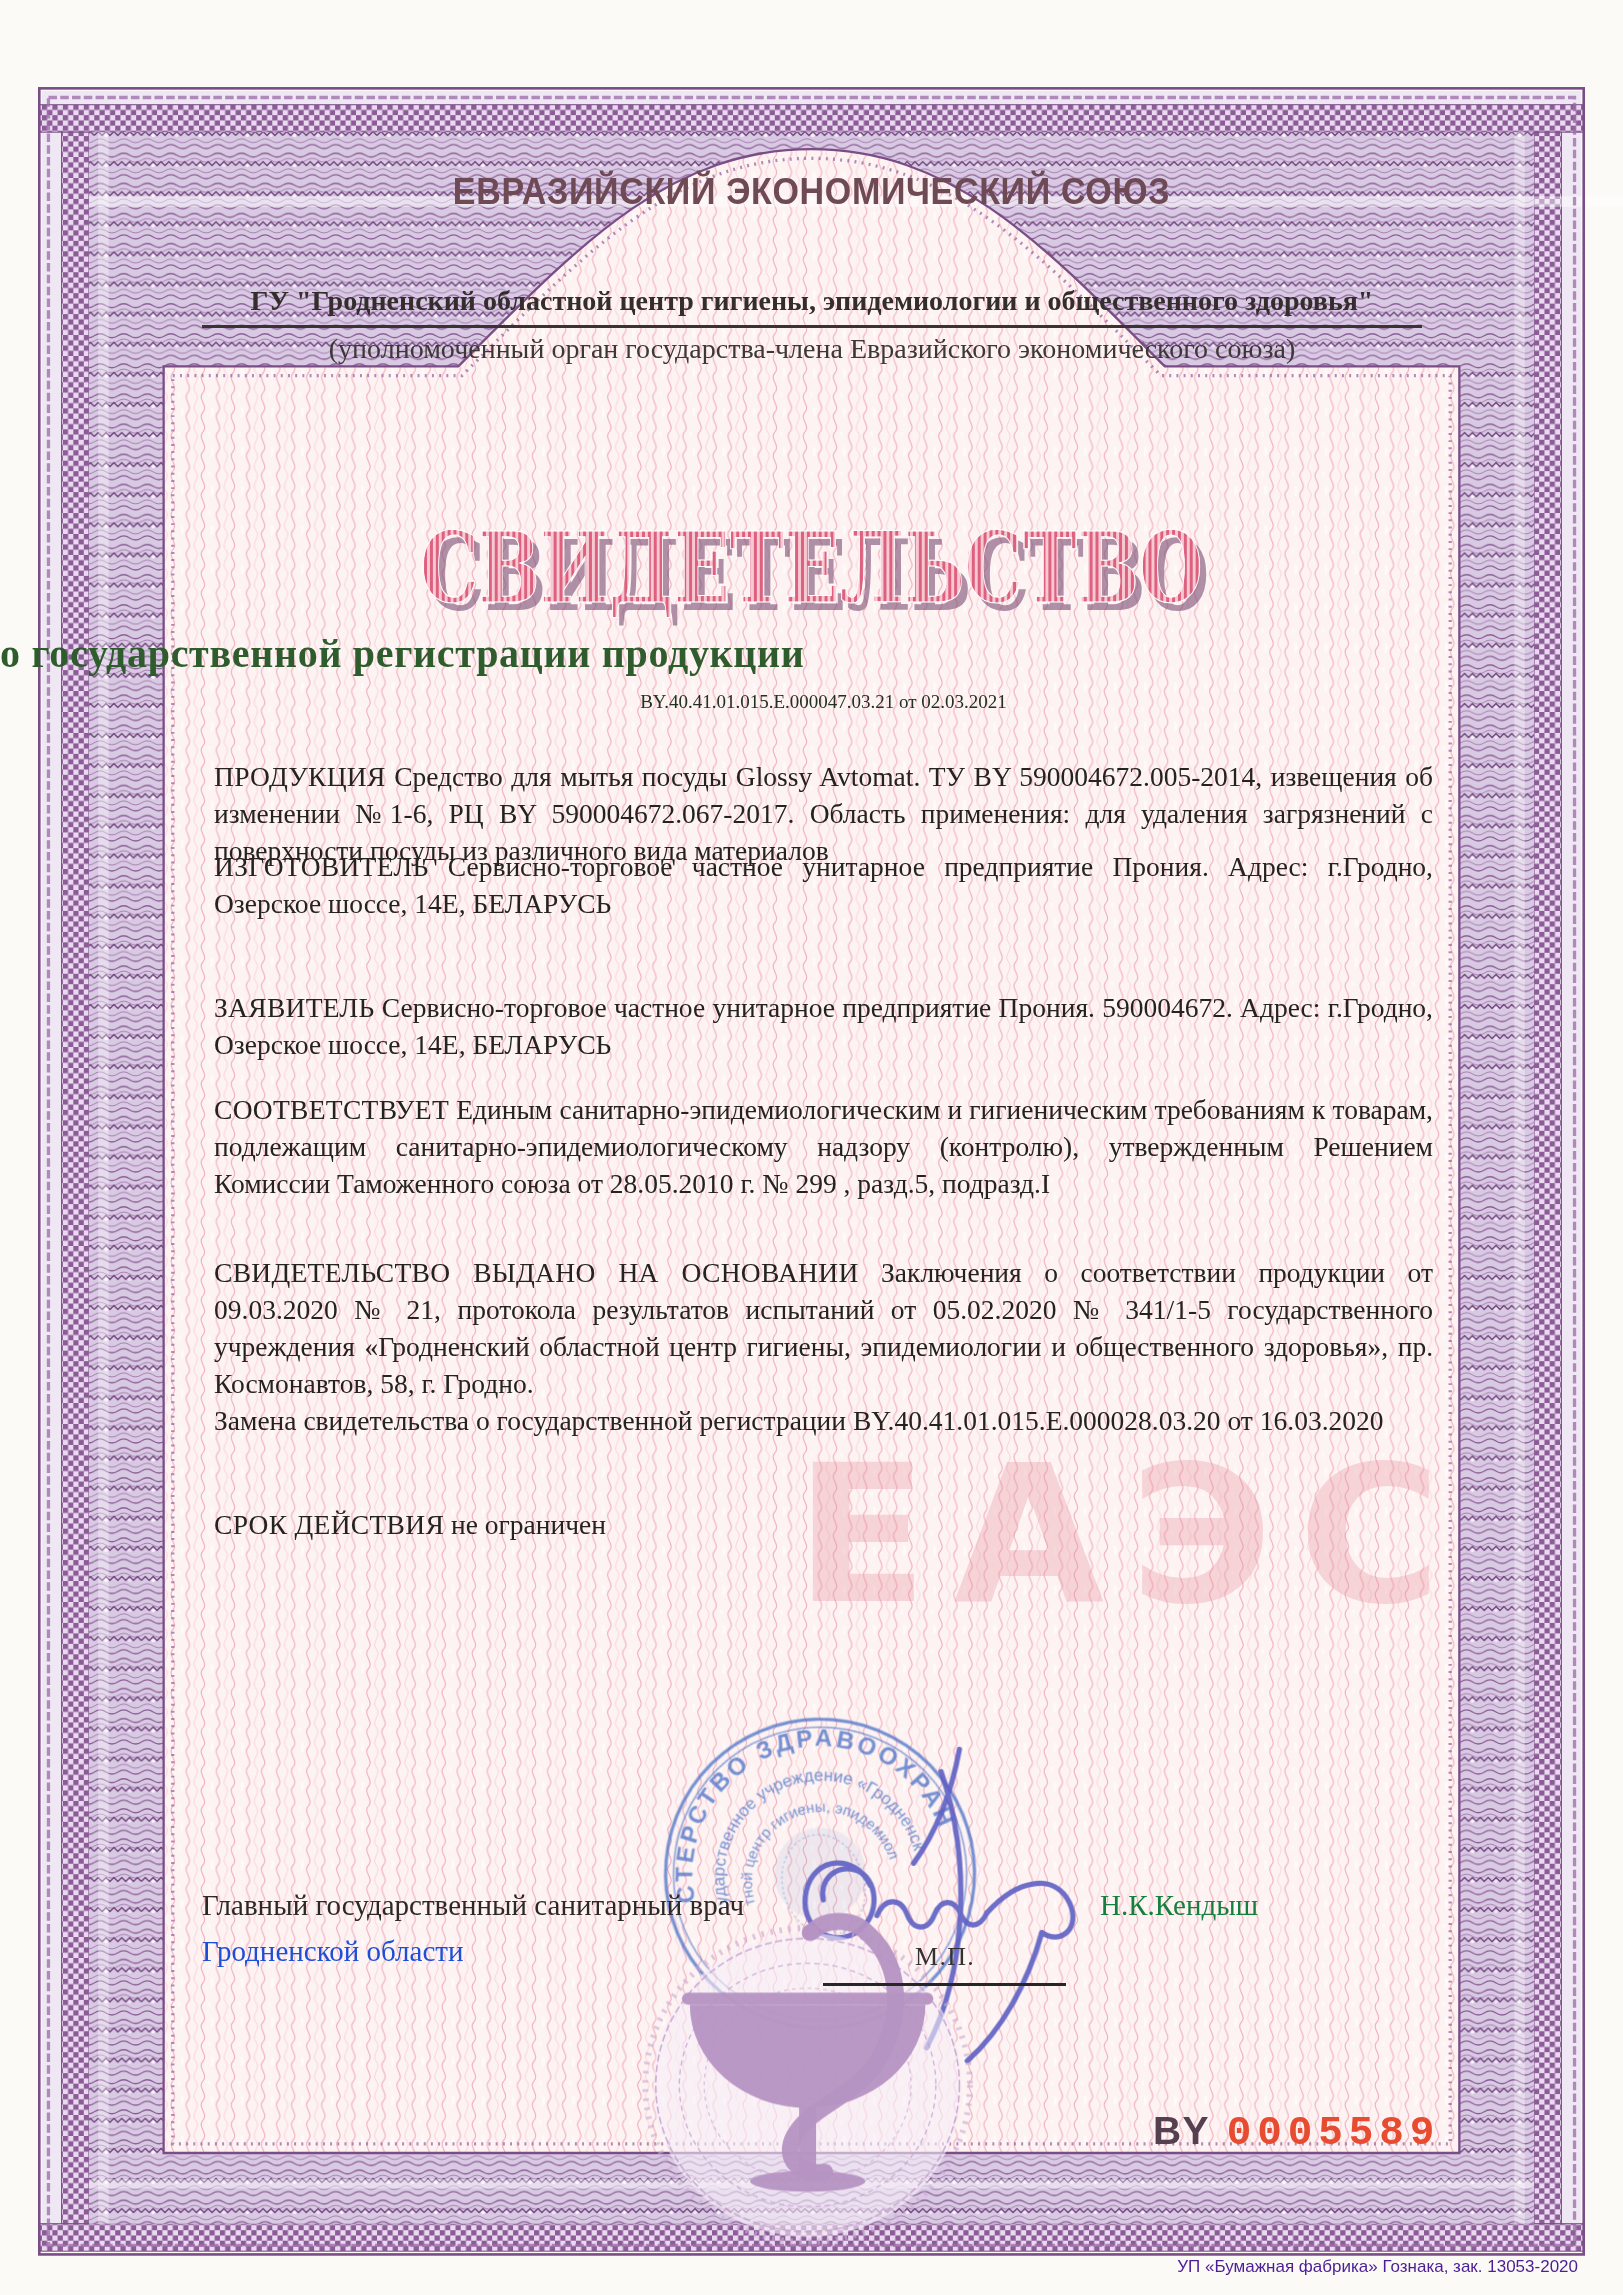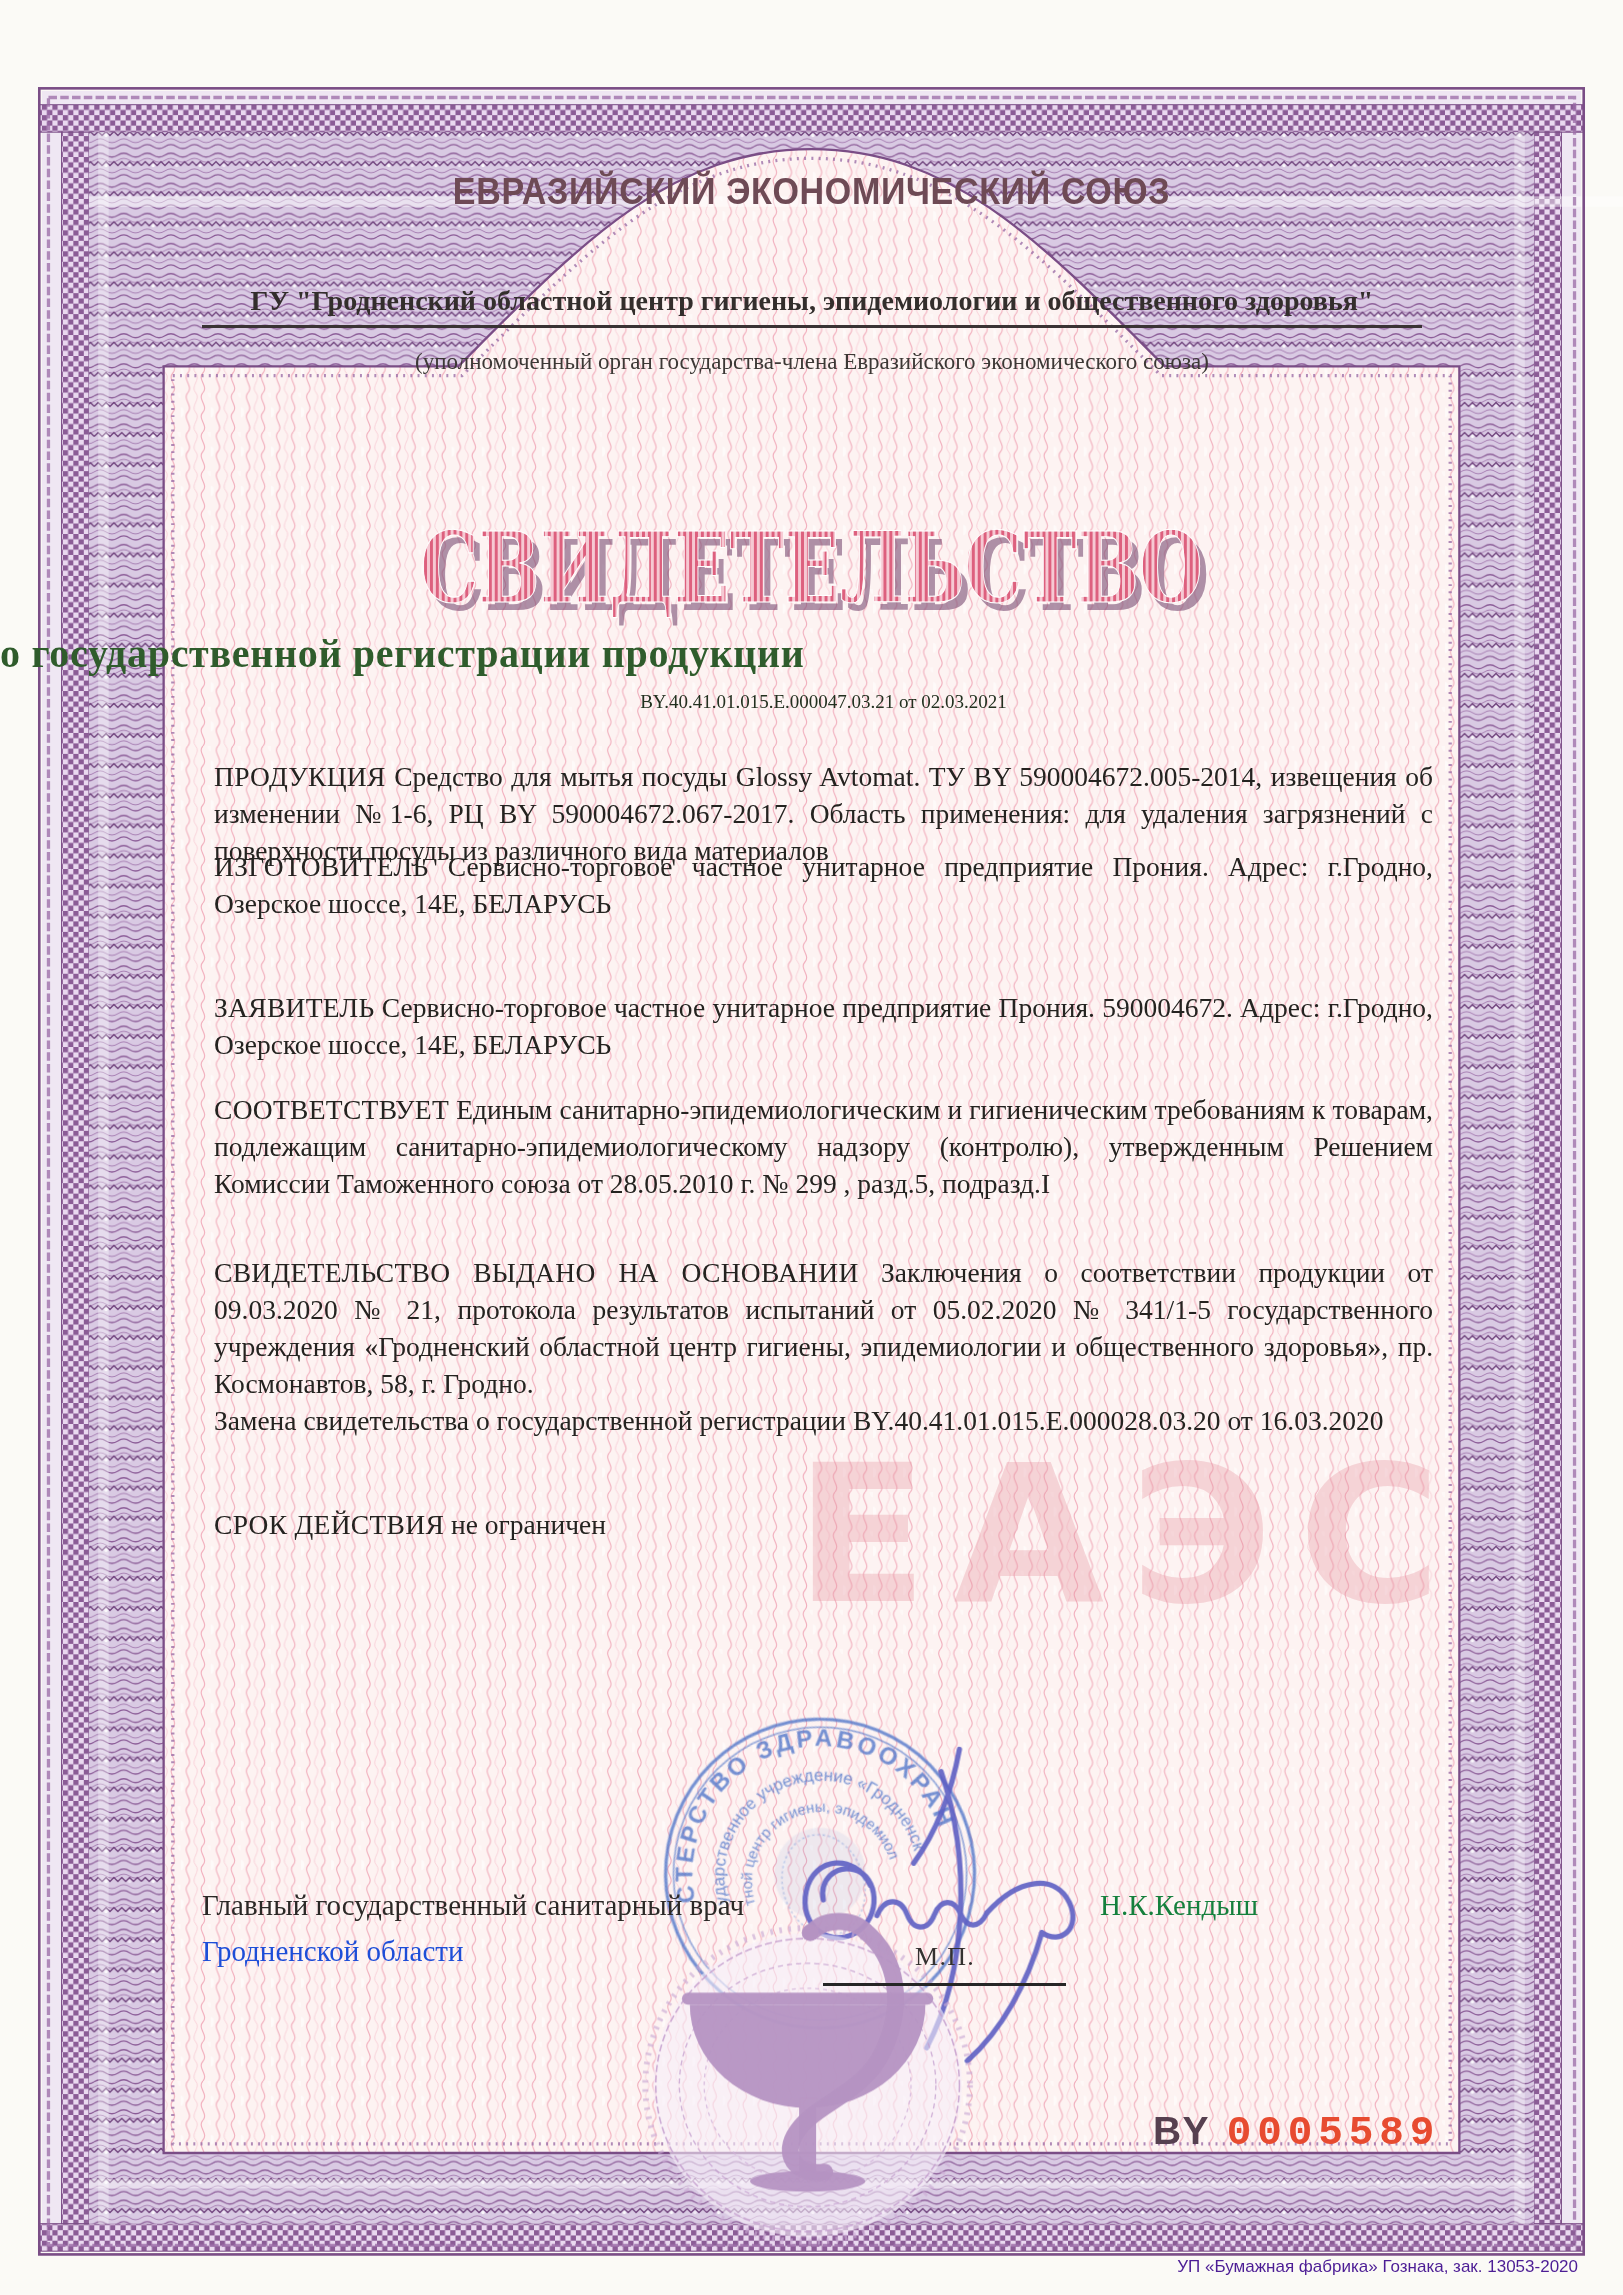--- a/index.html
+++ b/index.html
@@ -6,21 +6,21 @@
   .sheet{position:relative;width:1623px;height:2295px;background:#fbfaf6;overflow:hidden;
          font-family:"Liberation Serif", serif;}
   .abs{position:absolute;}
   
   .union-title{left:0;top:171px;width:1623px;text-align:center;
     font-family:"Liberation Sans", sans-serif;font-weight:bold;font-size:37px;
     color:#6e4a55;letter-spacing:0.7px;transform:scaleX(.92);}
   .org-line{left:105px;top:285px;width:1414px;text-align:center;
     font-weight:bold;font-size:28px;color:#332e2c;}
   .org-underline{left:202px;top:325px;width:1220px;height:2.6px;background:#3a3334;}
-  .org-sub{left:105px;top:349px;width:1414px;text-align:center;font-size:23px;color:#3c3835;}
+  .org-sub{left:105px;top:333px;width:1414px;text-align:center;font-size:28px;color:#3c3835;}
   
   .subtitle{left:0;top:630px;width:1623px;text-align:left;font-weight:bold;
     font-size:40px;color:#2f5c2c;letter-spacing:0.7px;}
   .number-line{left:12px;top:691px;width:1623px;text-align:center;font-size:19px;color:#22301f;}
   
   .sec{left:202px;width:1219px;margin:12px;font-size:27.5px;line-height:37px;color:#242320;
     text-align:justify;}
   .sec .txt{white-space:pre-line;}
   .sec .lbl{letter-spacing:0.3px;}
   

